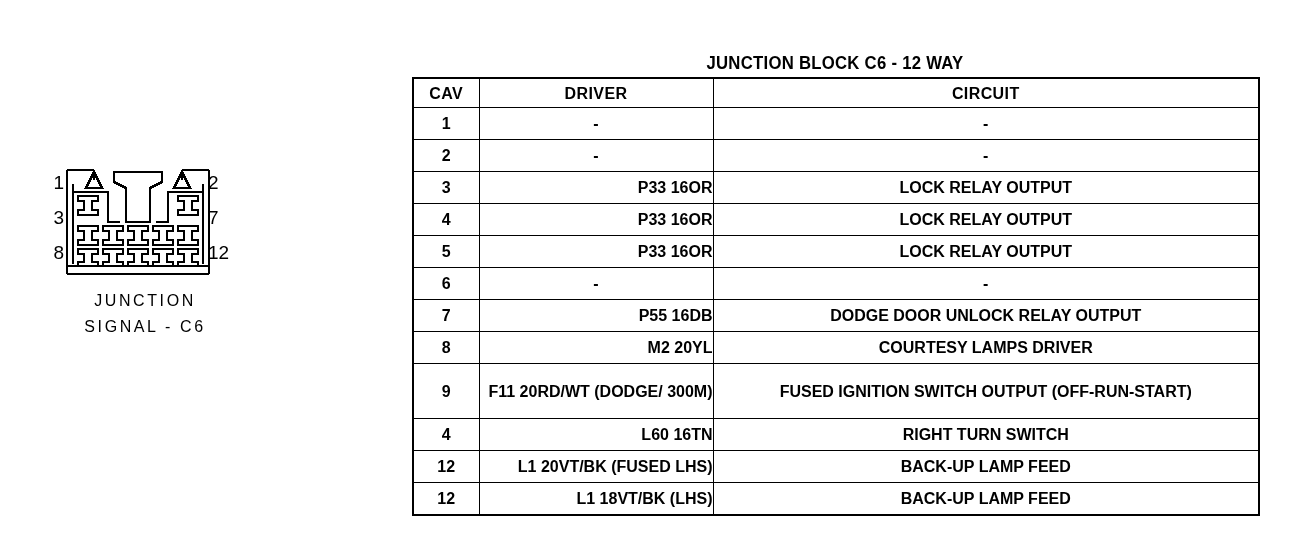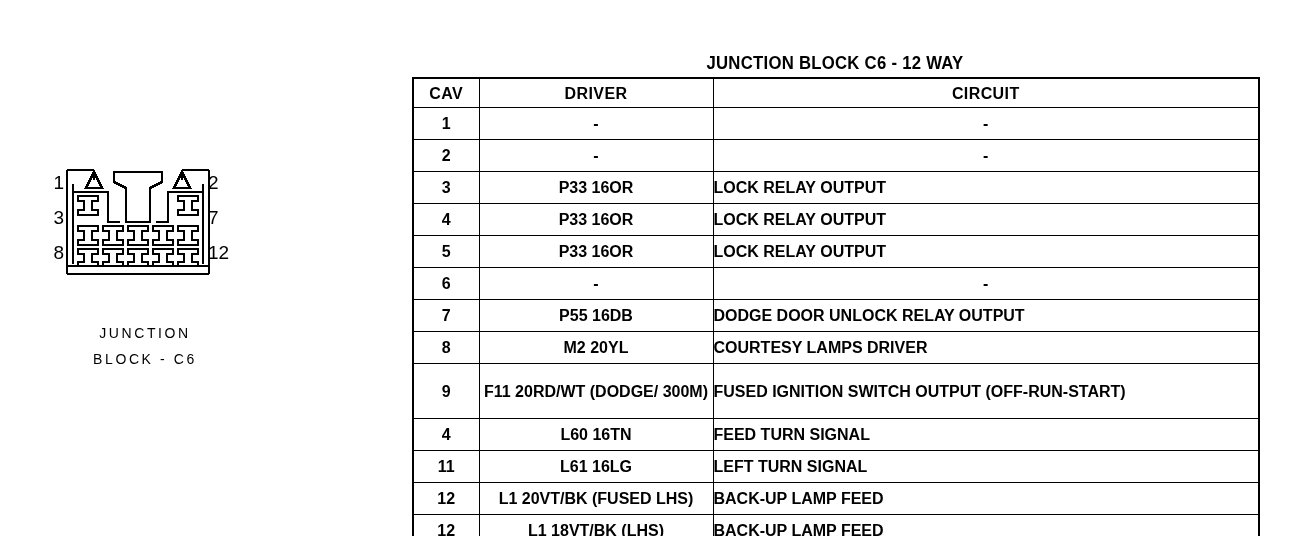--- a/index.html
+++ b/index.html
@@ -59,26 +59,25 @@
     top: 6px;
   }
 
   #connector-caption {
     position: absolute;
     left: 20px;
     top: 288px;
     width: 250px;
     text-align: center;
     font-family: "Liberation Sans", sans-serif;
-    font-size: 14px;
+    font-size: 16px;
     font-weight: 400;
     letter-spacing: 2.6px;
     line-height: 26px;
     color: #000;
-    margin-top: 32px;
   }
   #connector-caption .cap-line { display: block; white-space: pre; }
 
   
   #table-panel {
     position: absolute;
     left: 412px;
     top: 12px;
     width: 850px;
     height: 536px;
@@ -133,26 +132,26 @@
   }
 
   #cav-table tbody tr { height: 32px; }
   #cav-table tbody tr.tall { height: 55px; }
 
   .cell-cav {
     text-align: center;
     font-size: 17px;
   }
   .cell-circuit {
-    text-align: center;
+    text-align: right;
     padding-left: 7px;
     padding-right: 4px;
   }
   .cell-function {
-    text-align: left;
+    text-align: center;
     padding-left: 7px;
     padding-right: 4px;
   }
   .cell-circuit.empty,
   .cell-function.empty {
     text-align: center;
     padding-left: 0;
     padding-right: 0;
   }
   .cell-function.empty { font-size: 11px; }
@@ -261,21 +260,21 @@
       </g>
       <g stroke-width="2.4">
         <path d="M114 83 L134 83 L134 88 L128 88 L128 96 L134 96 L134 100 L114 100 L114 96 L120 96 L120 88 L114 88 Z"></path>
       </g>
 
     </svg>
   </div>
 
   <div id="connector-caption">
     <span class="cap-line">JUNCTION</span>
-    <span class="cap-line">BLOCK - C6</span>
+    <span class="cap-line">SIGNAL - C6</span>
   </div>
 </div>
 
 <div id="table-panel">
 
   <div id="table-title">JUNCTION BLOCK C6 - 12 WAY</div>
 
   <table id="cav-table">
     <colgroup>
       <col class="c-cav">
@@ -332,26 +331,21 @@
           <td class="cell-function">COURTESY LAMPS DRIVER</td>
         </tr>
         <tr class="tall">
           <td class="cell-cav top">9</td>
           <td class="cell-circuit wrap">F11 20RD/WT (DODGE/ 300M)</td>
           <td class="cell-function top">FUSED IGNITION SWITCH OUTPUT (OFF-RUN-START)</td>
         </tr>
         <tr>
           <td class="cell-cav">4</td>
           <td class="cell-circuit">L60 16TN</td>
-          <td class="cell-function">FEED TURN SIGNAL</td>
-        </tr>
-        <tr>
-          <td class="cell-cav">11</td>
-          <td class="cell-circuit">L61 16LG</td>
-          <td class="cell-function">LEFT TURN SIGNAL</td>
+          <td class="cell-function">RIGHT TURN SWITCH</td>
         </tr>
         <tr>
           <td class="cell-cav">12</td>
           <td class="cell-circuit">L1 20VT/BK (FUSED LHS)</td>
           <td class="cell-function">BACK-UP LAMP FEED</td>
         </tr>
         <tr>
           <td class="cell-cav">12</td>
           <td class="cell-circuit">L1 18VT/BK (LHS)</td>
           <td class="cell-function">BACK-UP LAMP FEED</td>

